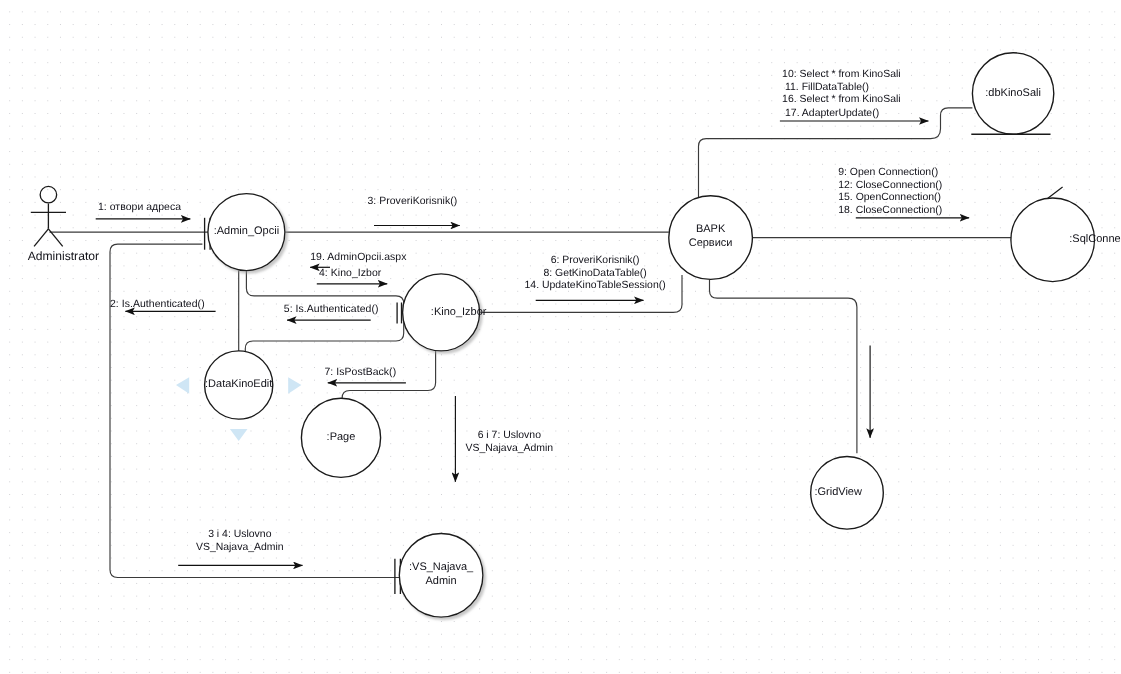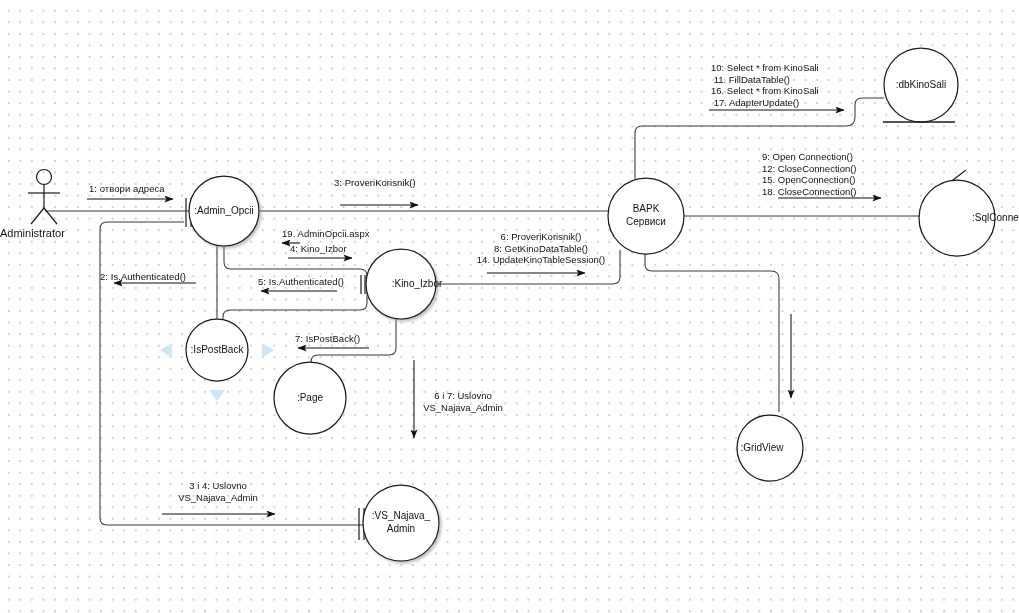--- a/index.html
+++ b/index.html
@@ -44,21 +44,21 @@
     color: #111118;
     text-align: center;
     white-space: pre;
     line-height: 12.5px;
   }
   .actor-label {
     position: absolute;
     font-family: "Liberation Sans", sans-serif;
     font-size: 11px;
     color: #111118;
-    text-align: left;
+    text-align: right;
     white-space: nowrap;
   }
   .msg-block {
     position: absolute;
     font-family: "Liberation Sans", sans-serif;
     font-size: 9.5px;
     color: #101018;
     white-space: pre;
     line-height: 11.6px;
   }
@@ -189,21 +189,21 @@
       <polygon points="209,390 225,390 217,401"></polygon>
     </g>
   </svg>
 
   <div class="actor-label" style="left:0px; top:227px; width:90px;">Administrator</div>
 
   <div class="node-label" style="left:184px; top:205px; width:80px;">:Admin_Opcii</div>
 
   <div class="node-label" style="left:377px; top:278px; width:80px;">:Kino_Izbor</div>
 
-  <div class="node-label" style="left:177px; top:344px; width:80px;">:IsPostBack</div>
+  <div class="node-label" style="left:177px; top:344px; width:80px;">:DataKinoEdit</div>
 
   <div class="node-label" style="left:270px; top:392px; width:80px;">:Page</div>
 
   <div class="node-label" style="left:356px; top:510px; width:90px;">:VS_Najava_
 Admin</div>
 
   <div class="node-label" style="left:601px; top:203px; width:90px;">BAPK
 Сервиси</div>
 
   <div class="node-label" style="left:878px; top:79px; width:86px;">:dbKinoSali</div>

